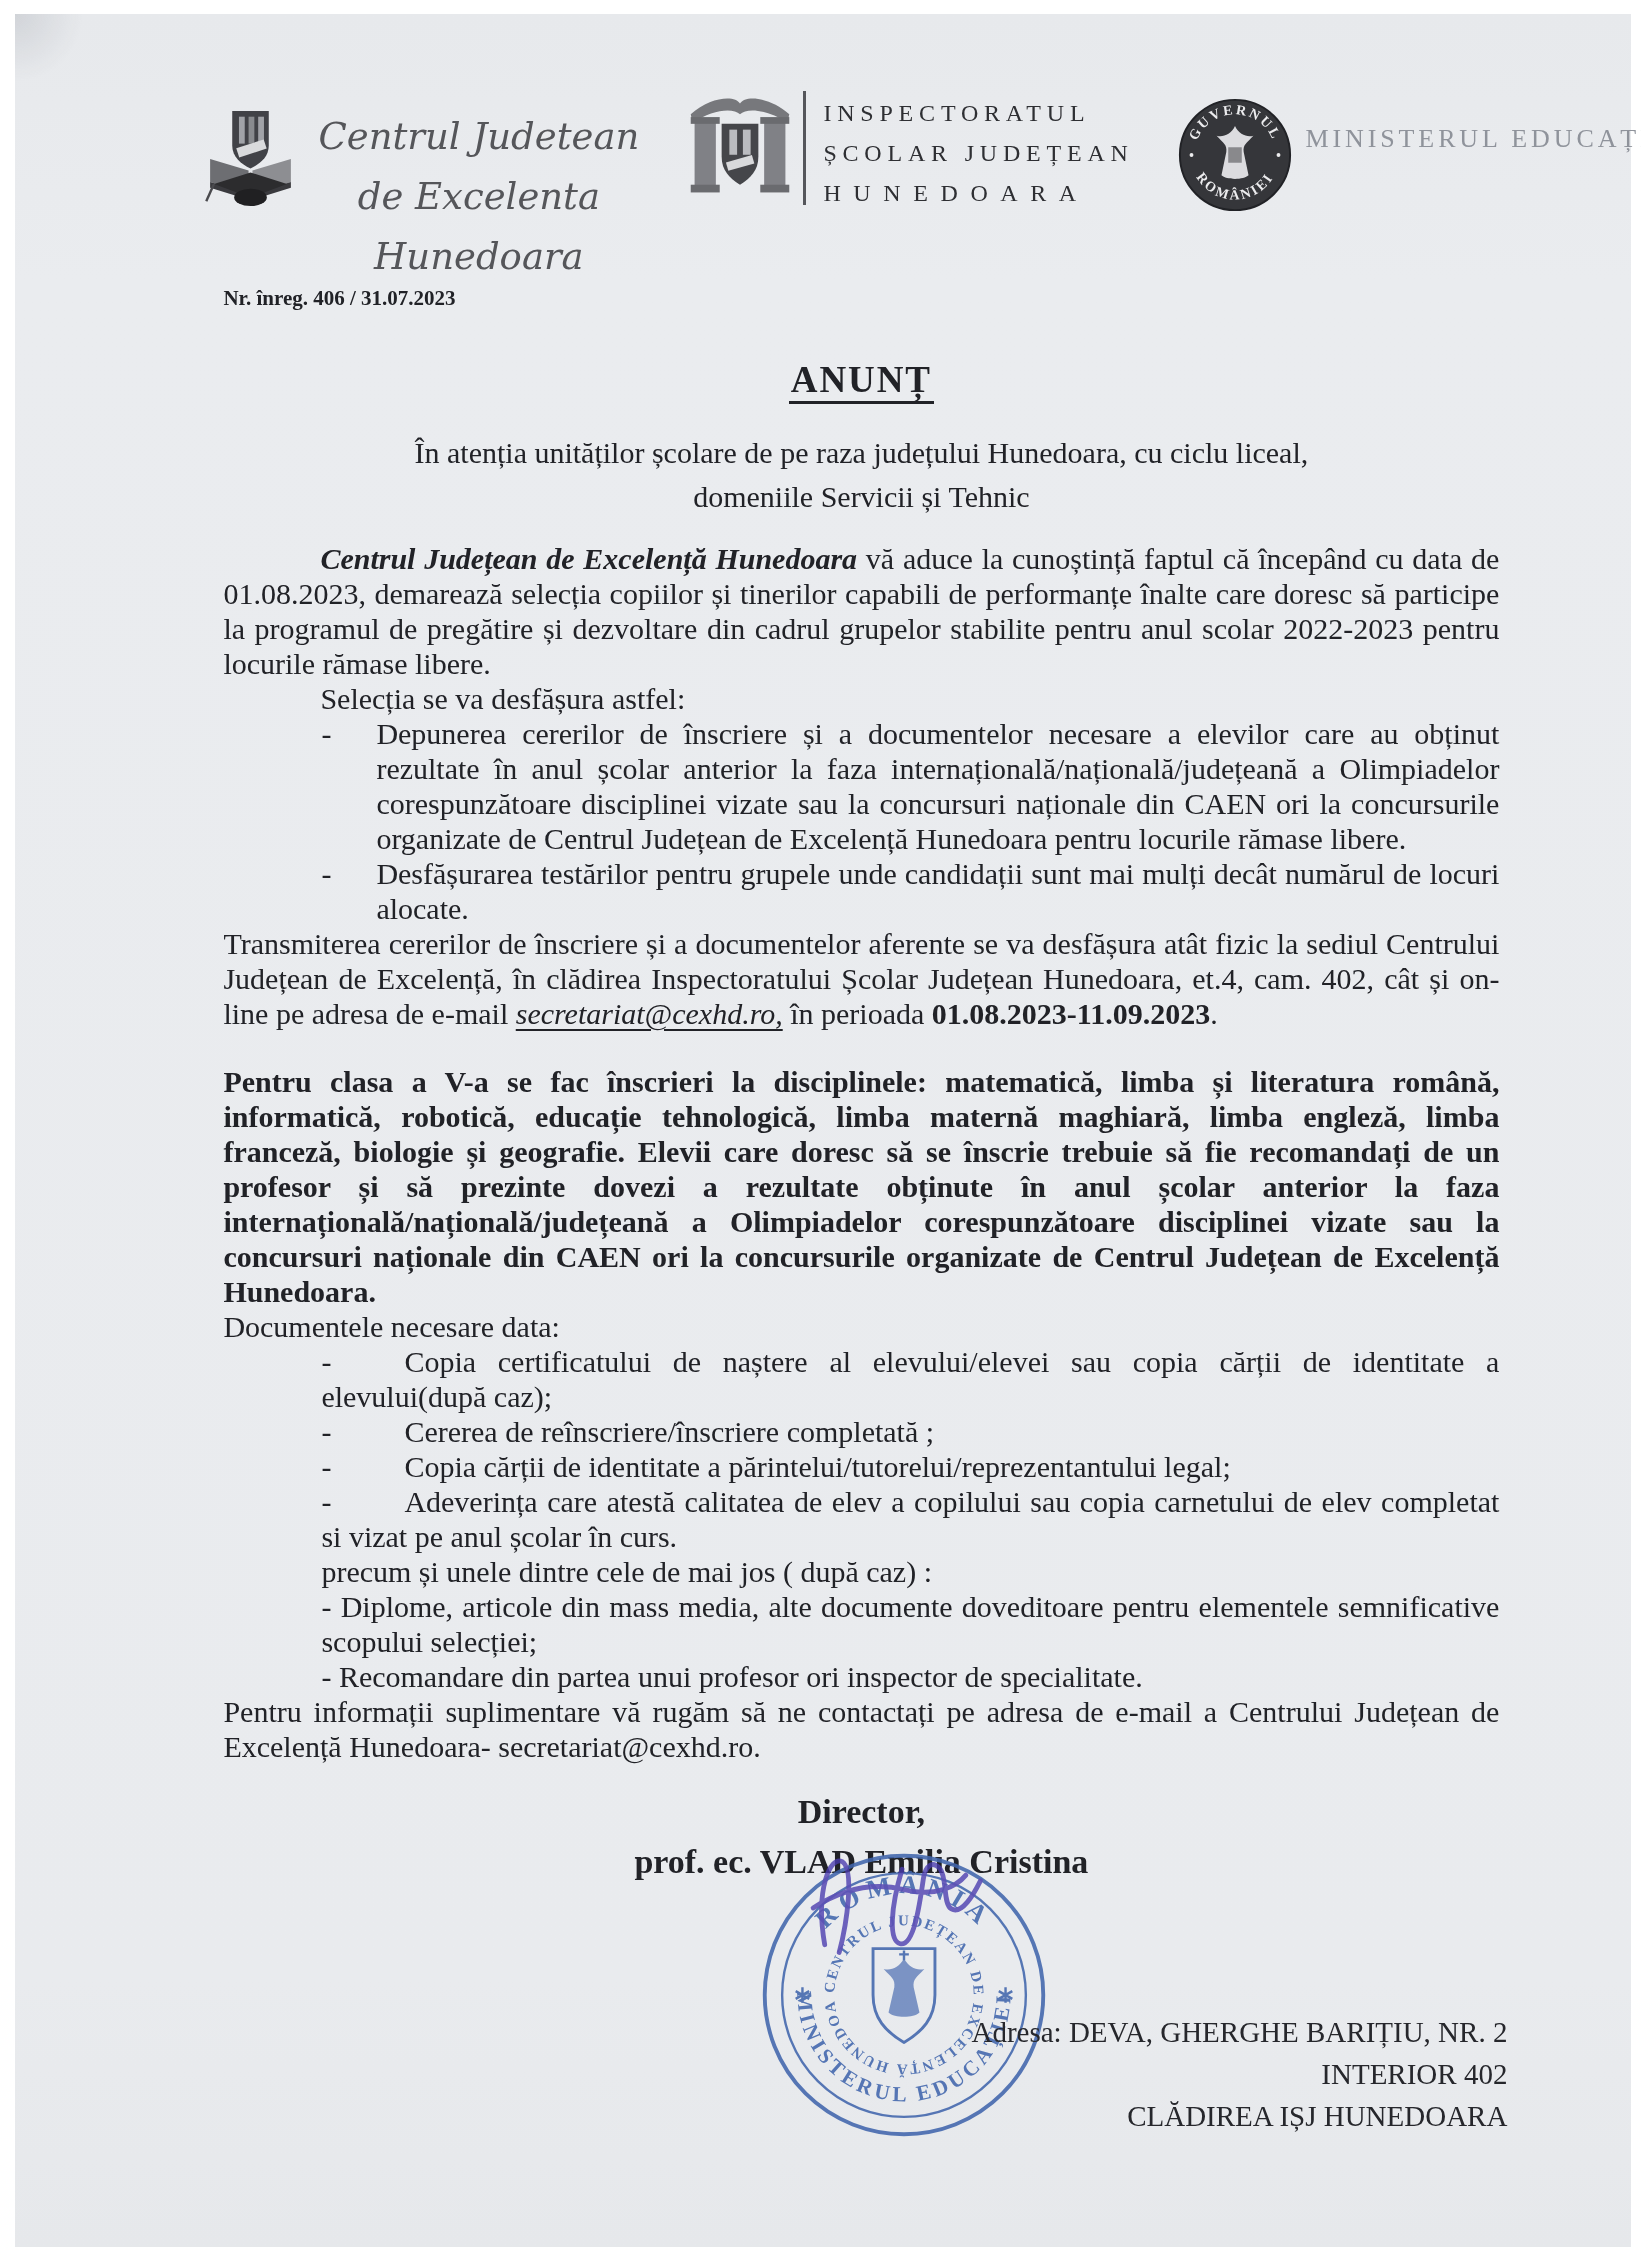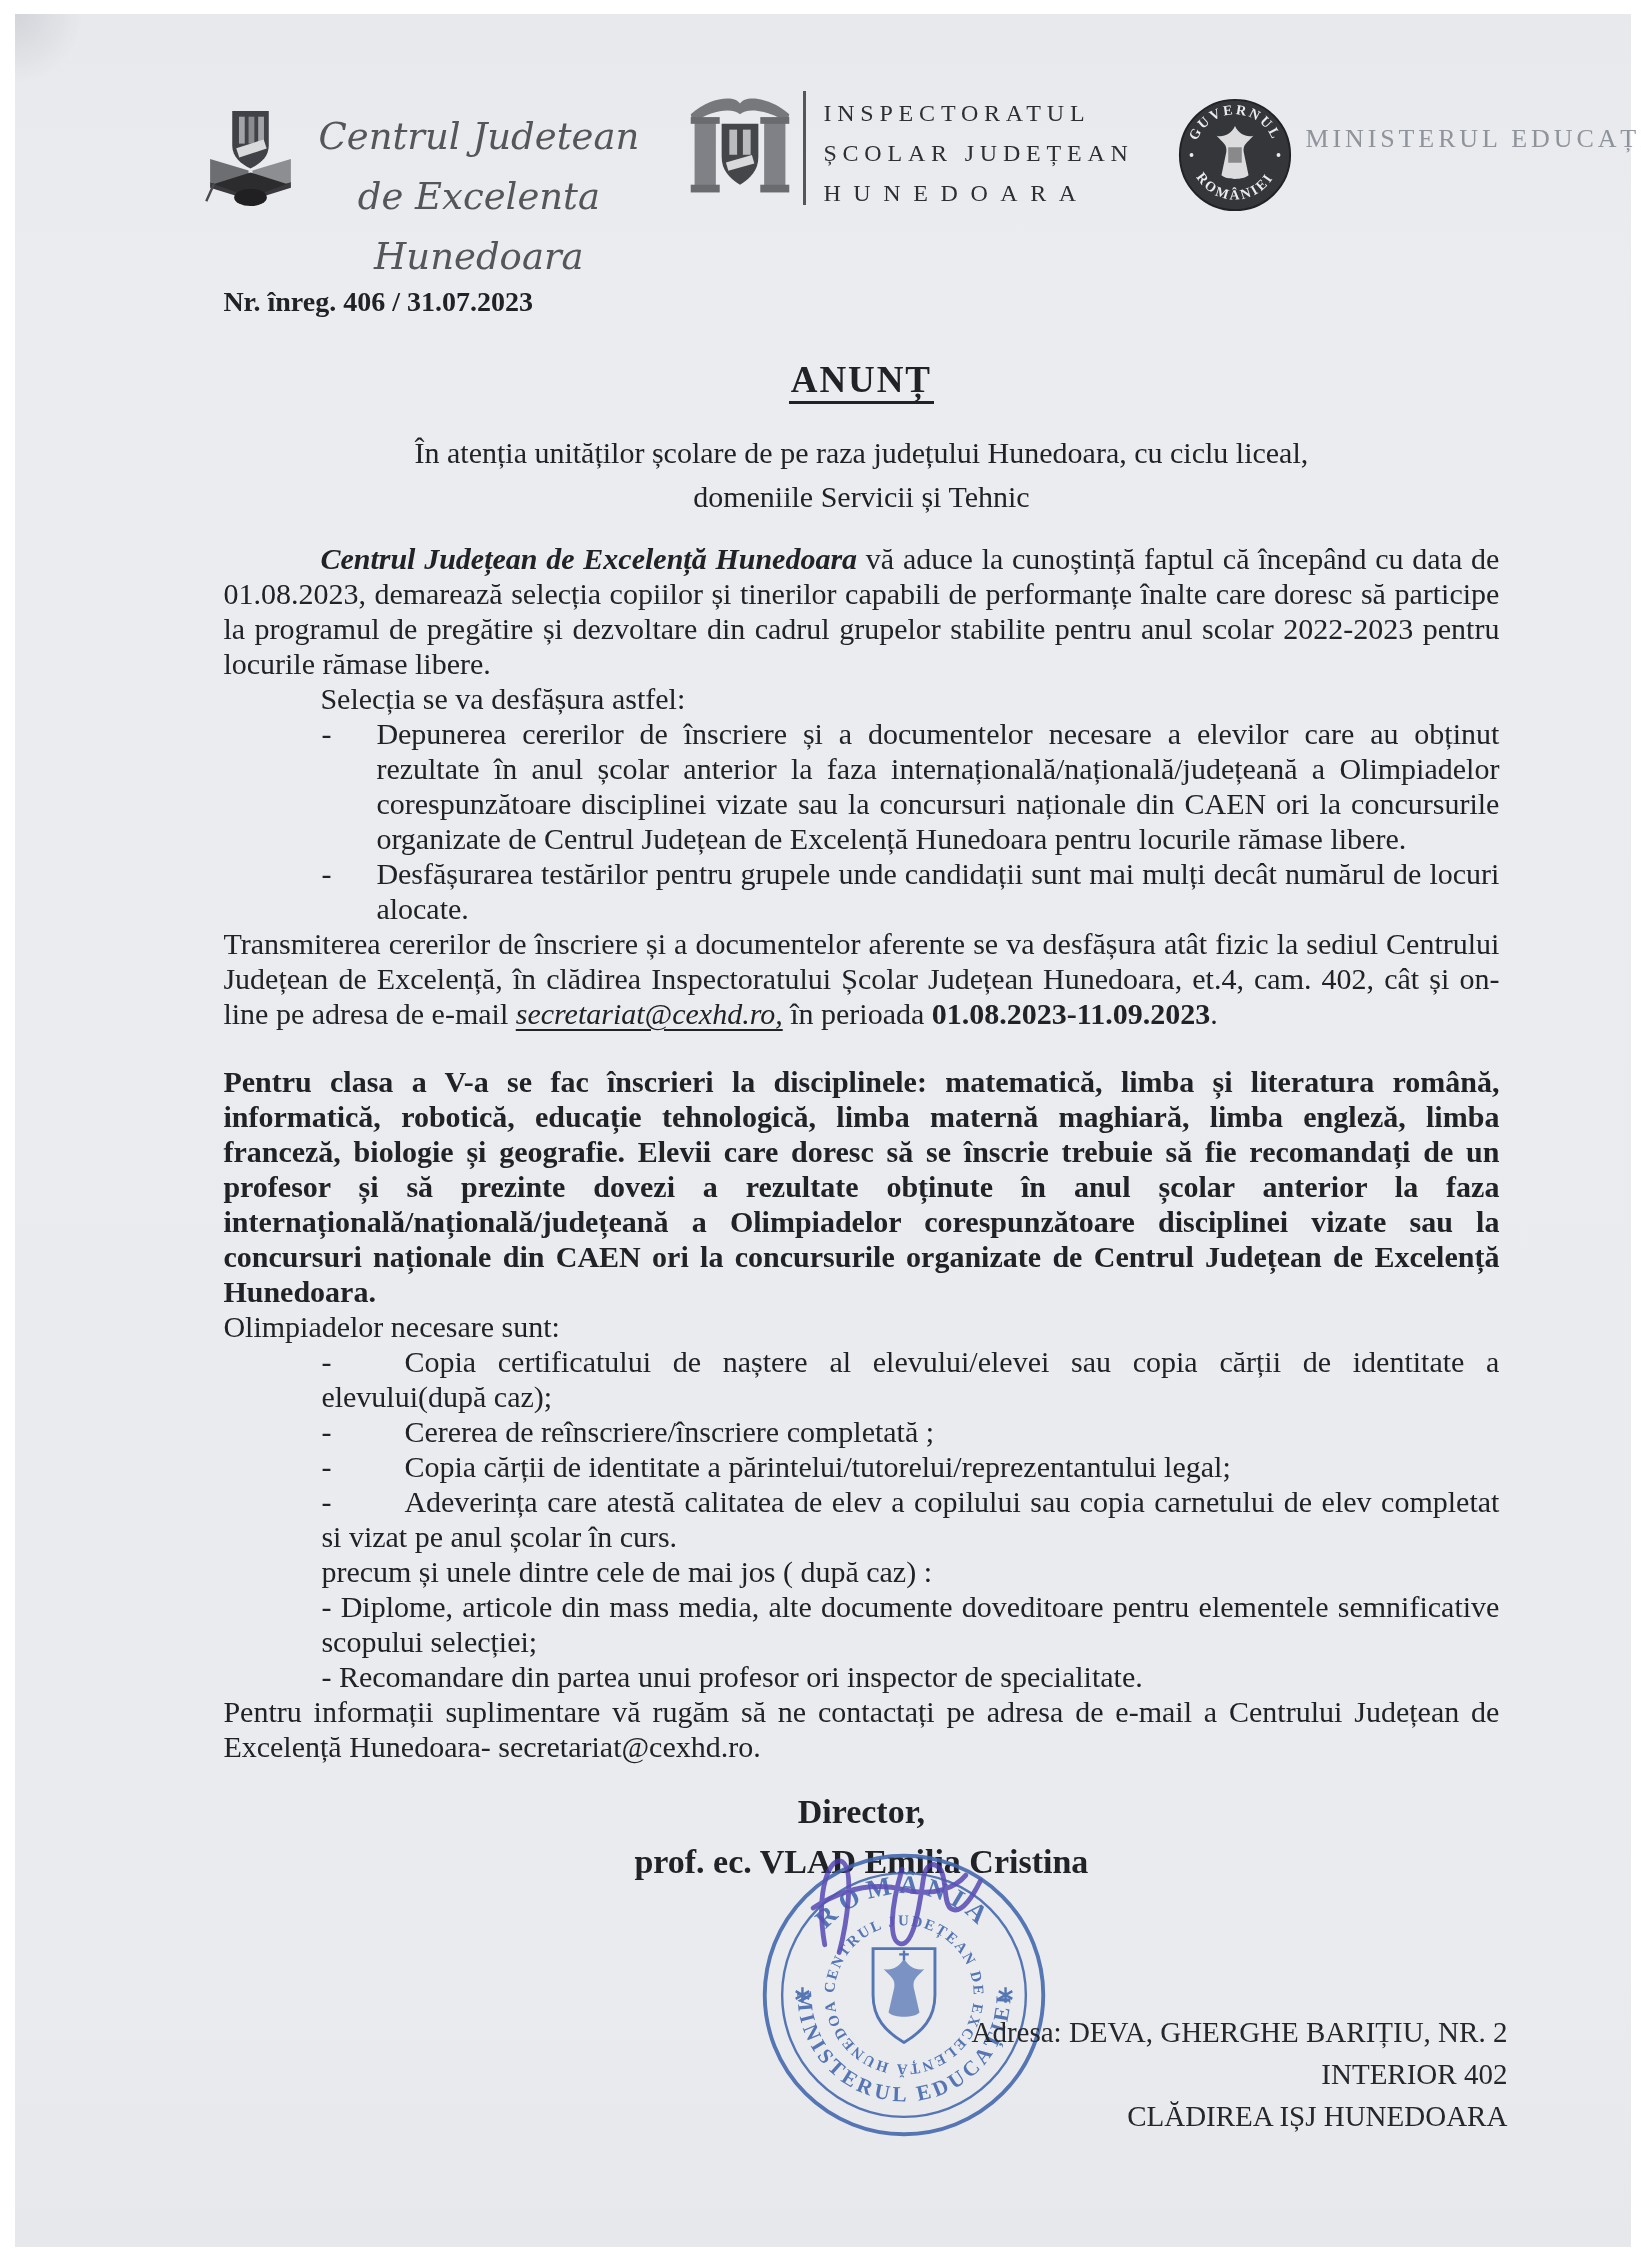--- a/index.html
+++ b/index.html
@@ -16,21 +16,21 @@
               font-style:italic;font-size:37px;line-height:60px;color:#55565a;
               font-family:"DejaVu Serif","Liberation Serif",serif;}
   .isj-sep{position:absolute;left:788px;top:77px;width:2.9px;height:114px;background:#55565b;}
   .isj-text{position:absolute;left:784px;top:79px;font-size:24px;line-height:40px;
             letter-spacing:5.8px;color:#2e2f33;white-space:nowrap;margin-left:24px;}
   .isj-text .wide{letter-spacing:12.6px;}
   .ministry{position:absolute;left:1290px;top:110px;font-size:26px;letter-spacing:3.9px;
             color:#8f939b;white-space:nowrap;}
 
   
-  .regnr{position:absolute;left:208px;top:272px;font-size:28px;font-weight:bold;}
+  .regnr{position:absolute;left:208px;top:272px;font-size:21px;font-weight:bold;}
   .title-wrap{position:absolute;left:208px;top:344px;width:1276px;text-align:center;}
   .title-wrap span{font-size:37px;font-weight:bold;letter-spacing:1.9px;
                    border-bottom:3.9px solid #212227;padding:0 1.9px 1px 1.9px;}
   .subtitle{position:absolute;left:208px;top:417px;width:1276px;text-align:center;
             font-size:30px;line-height:44px;}
   .bodycol{position:absolute;left:208px;top:527px;width:1276px;font-size:30px;
            line-height:35px;text-align:justify;}
   .p{margin:0;}
   .ind{text-indent:97px;}
   .lead{font-weight:bold;font-style:italic;}
@@ -130,21 +130,21 @@
 
     <p class="p ind">Selecția se va desfășura astfel:</p>
 
     <div class="bullet"><span class="bdash">-</span><span>Depunerea cererilor de înscriere și a documentelor necesare a elevilor care au obținut rezultate în anul școlar anterior la faza internațională/națională/județeană a Olimpiadelor corespunzătoare disciplinei vizate sau la concursuri naționale din CAEN ori la concursurile organizate de Centrul Județean de Excelență Hunedoara pentru locurile rămase libere.</span></div>
     <div class="bullet"><span class="bdash">-</span><span>Desfășurarea testărilor pentru grupele unde candidații sunt mai mulți decât numărul de locuri alocate.</span></div>
 
     <p class="p"><span>Transmiterea cererilor de înscriere și a documentelor aferente se va desfășura atât fizic la sediul Centrului Județean de Excelență, în clădirea Inspectoratului Școlar Județean Hunedoara, et.4, cam. 402, cât și on-line pe adresa de e-mail </span><span class="email">secretariat@cexhd.ro,</span><span> în perioada </span><span class="dates">01.08.2023-11.09.2023</span><span>.</span></p>
 
     <p class="p gaptop">Pentru clasa a V-a se fac înscrieri la disciplinele: matematică, limba și literatura română, informatică, robotică, educație tehnologică, limba maternă maghiară, limba engleză, limba franceză, biologie și geografie. Elevii care doresc să se înscrie trebuie să fie recomandați de un profesor și să prezinte dovezi a rezultate obținute în anul școlar anterior la faza internațională/națională/județeană a Olimpiadelor corespunzătoare disciplinei vizate sau la concursuri naționale din CAEN ori la concursurile organizate de Centrul Județean de Excelență Hunedoara.</p>
 
-    <p class="p">Olimpiadelor necesare sunt:</p>
+    <p class="p">Documentele necesare data:</p>
 
     <div class="doc"><span class="ddash">-</span><span>Copia certificatului de naștere al elevului/elevei sau copia cărții de identitate a elevului(după caz);</span></div>
     <div class="doc"><span class="ddash">-</span><span>Cererea de reînscriere/înscriere completată ;</span></div>
     <div class="doc"><span class="ddash">-</span><span>Copia cărții de identitate a părintelui/tutorelui/reprezentantului legal;</span></div>
     <div class="doc"><span class="ddash">-</span><span>Adeverința care atestă calitatea de elev a copilului sau copia carnetului de elev completat si vizat pe anul școlar în curs.</span></div>
 
     <p class="p ind2">precum și unele dintre cele de mai jos ( după caz) :</p>
     <div class="ind2">- Diplome, articole din mass media, alte documente doveditoare pentru elementele semnificative scopului selecției;</div>
     <div class="ind2">- Recomandare din partea unui profesor ori inspector de specialitate.</div>
 

